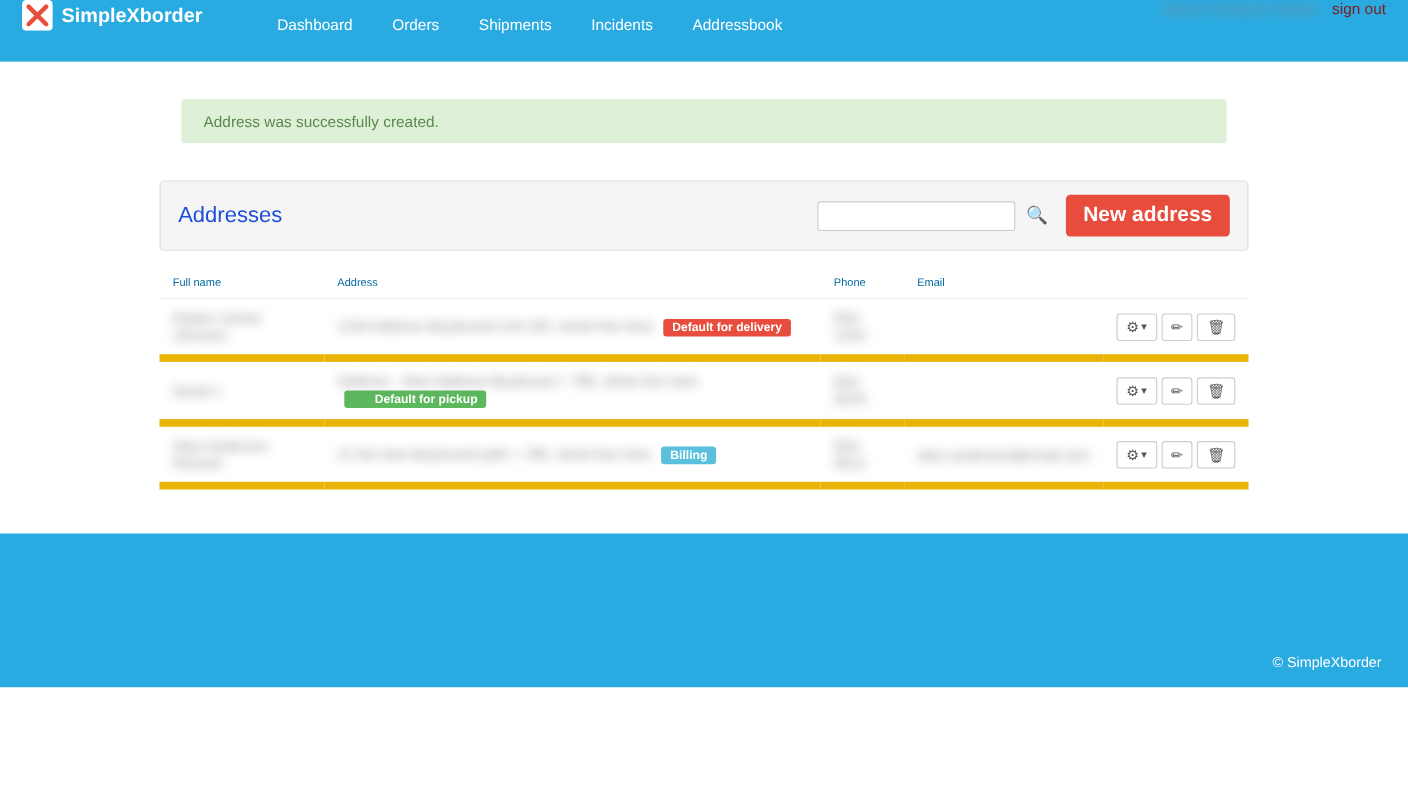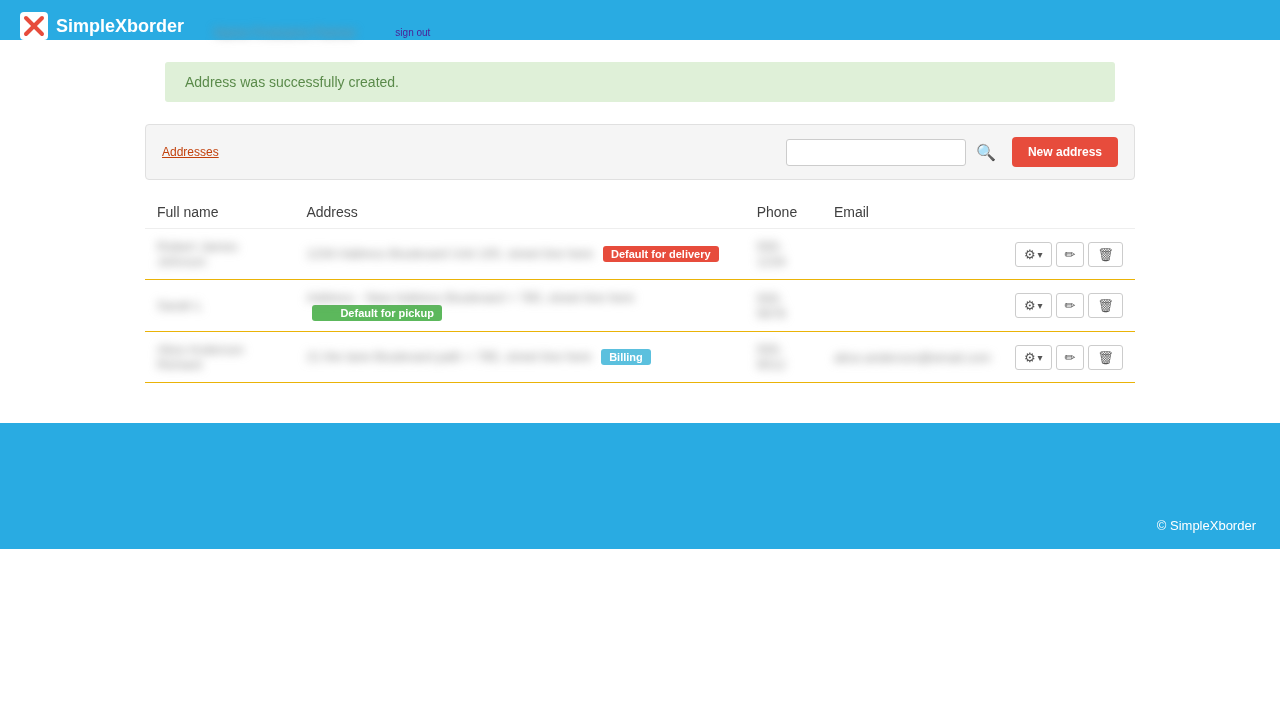--- a/index.html
+++ b/index.html
@@ -2,23 +2,24 @@
 <html><head>
   <meta charset="utf-8">
   <style>
     * { box-sizing: border-box; margin: 0; padding: 0; }
     body { font-family: Arial, sans-serif; font-size: 14px; background: #fff; color: #333; }
 
     
     .top-bar {
       background: #29abe2;
       display: flex;
-      align-items: flex-end;
+      align-items: flex-start;
       padding: 0 20px;
-      height: 40px;
+      height: 56px;
+      gap: 20px;
     }
     .logo-area {
       display: flex;
       align-items: center;
       gap: 8px;
       margin-right: 30px;
     }
     .logo-x {
       width: 28px;
       height: 28px;
@@ -48,25 +49,24 @@
       align-items: center;
       gap: 12px;
       color: #fff;
     }
     .user-name {
       color: #c8e6f5;
       font-size: 13px;
       filter: blur(4px);
     }
     .signout-link {
-      color: #4c1d95;
+      color: #7f1d1d;
       text-decoration: none;
-      font-size: 10px;
-      cursor: pointer;
-      margin-left: 27px;
+      font-size: 14px;
+      cursor: pointer;
     }
 
     
     .success-banner {
       background: #dff0d8;
       color: #5a8a4a;
       padding: 12px 20px;
       margin: 10px auto;
       width: calc(100% - 40px);
       max-width: 1010px;
@@ -86,24 +86,23 @@
       background: #f5f5f5;
       border: 1px solid #e0e0e0;
       border-radius: 4px;
       display: flex;
       align-items: center;
       padding: 12px 16px;
       margin-bottom: 16px;
       gap: 12px;
     }
     .addresses-title {
-      font-size: 12px;
-      color: #c2410c;
+      font-size: 20px;
+      color: #1d4ed8;
       flex: 1;
-      text-decoration: underline;
     }
     .search-box {
       display: flex;
       align-items: center;
       gap: 6px;
     }
     .search-input {
       border: 1px solid #ccc;
       padding: 5px 8px;
       border-radius: 3px;
@@ -119,50 +118,50 @@
       color: #555;
       padding: 4px;
     }
     .btn-new-address {
       background: #e74c3c;
       color: #fff;
       border: none;
       padding: 8px 16px;
       border-radius: 4px;
       cursor: pointer;
-      font-size: 12px;
+      font-size: 19px;
       font-weight: bold;
     }
     .btn-new-billing {
       background: #f0a500;
       color: #fff;
       border: none;
       padding: 8px 16px;
       border-radius: 4px;
       cursor: pointer;
       font-size: 14px;
       font-weight: bold;
     }
 
     
     .addresses-table {
       width: 100%;
       border-collapse: collapse;
     }
     .addresses-table th {
-      color: #404040;
+      color: #0369a1;
       text-align: left;
       padding: 8px 12px;
       font-weight: normal;
-      font-size: 14px;
+      font-size: 10px;
       border-bottom: 1px solid #eee;
     }
     .addresses-table td {
       padding: 10px 12px;
-      border-bottom: 1px solid #eab308;
+      border-bottom: 7px solid #eab308;
       vertical-align: middle;
       font-size: 13px;
     }
 
     .blurred {
       filter: blur(5px);
       color: #888;
       user-select: none;
     }
 
@@ -201,21 +200,21 @@
     .gear-btn {
       display: flex;
       align-items: center;
       gap: 2px;
     }
     .caret { font-size: 10px; }
 
     
     .footer {
       background: #29abe2;
-      height: 126px;
+      height: 140px;
       display: flex;
       align-items: flex-end;
       justify-content: flex-end;
       padding: 16px 24px;
       margin-top: 40px;
     }
     .footer-copy {
       color: #fff;
       font-size: 13px;
     }
@@ -225,27 +224,34 @@
 
 <div class="top-bar">
   <div class="logo-area">
     <svg class="logo-x" viewBox="0 0 28 28">
       <rect width="28" height="28" rx="4" fill="white"></rect>
       <line x1="6" y1="6" x2="22" y2="22" stroke="#e74c3c" stroke-width="4" stroke-linecap="round"></line>
       <line x1="22" y1="6" x2="6" y2="22" stroke="#e74c3c" stroke-width="4" stroke-linecap="round"></line>
     </svg>
     <span class="logo-text">SimpleXborder</span>
   </div>
+  <nav class="nav-links">
+    <a class="nav-link">Dashboard</a>
+    <a class="nav-link">Orders</a>
+    <a class="nav-link">Shipments</a>
+    <a class="nav-link">Incidents</a>
+    <a class="nav-link">Addressbook</a>
+  </nav>
   <div class="user-area">
     <span class="user-name blurred">Name Firstname Partner</span>
     <a class="signout-link">sign out</a>
   </div>
 </div>
 
-<div style="max-width:1010px; margin: 10px auto; padding: 2px 10px;">
+<div style="max-width:1010px; margin: 22px auto; padding: 2px 10px;">
   <div class="success-banner">
     <span>Address was successfully created.</span>
   </div>
 </div>
 
 <div class="main-content">
 
   <div class="addresses-bar">
     <span class="addresses-title">Addresses</span>
     <div class="search-box">

